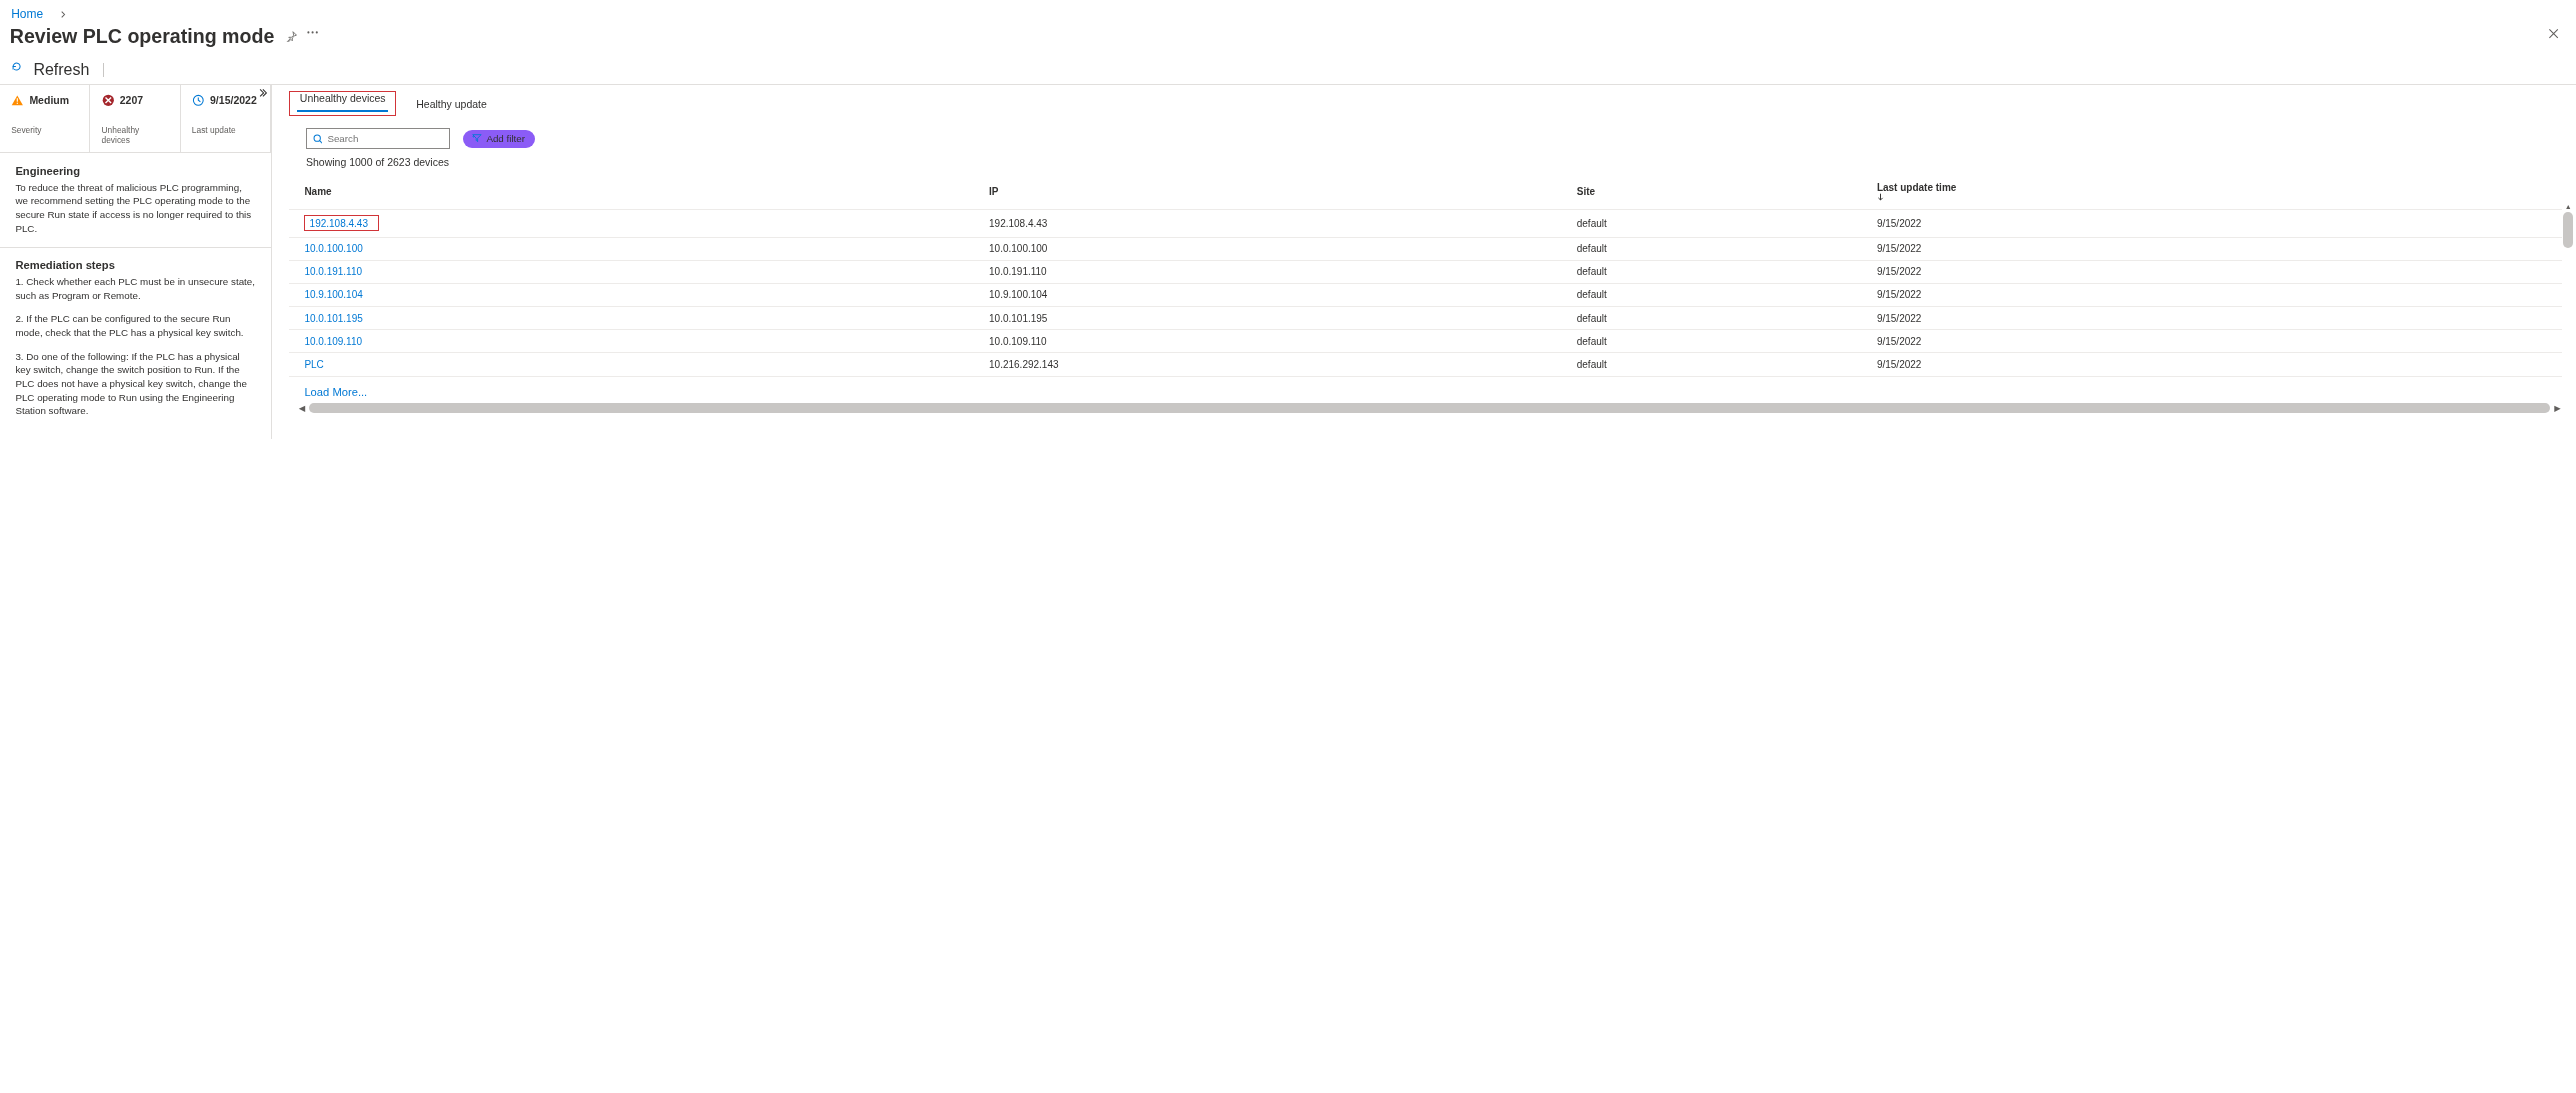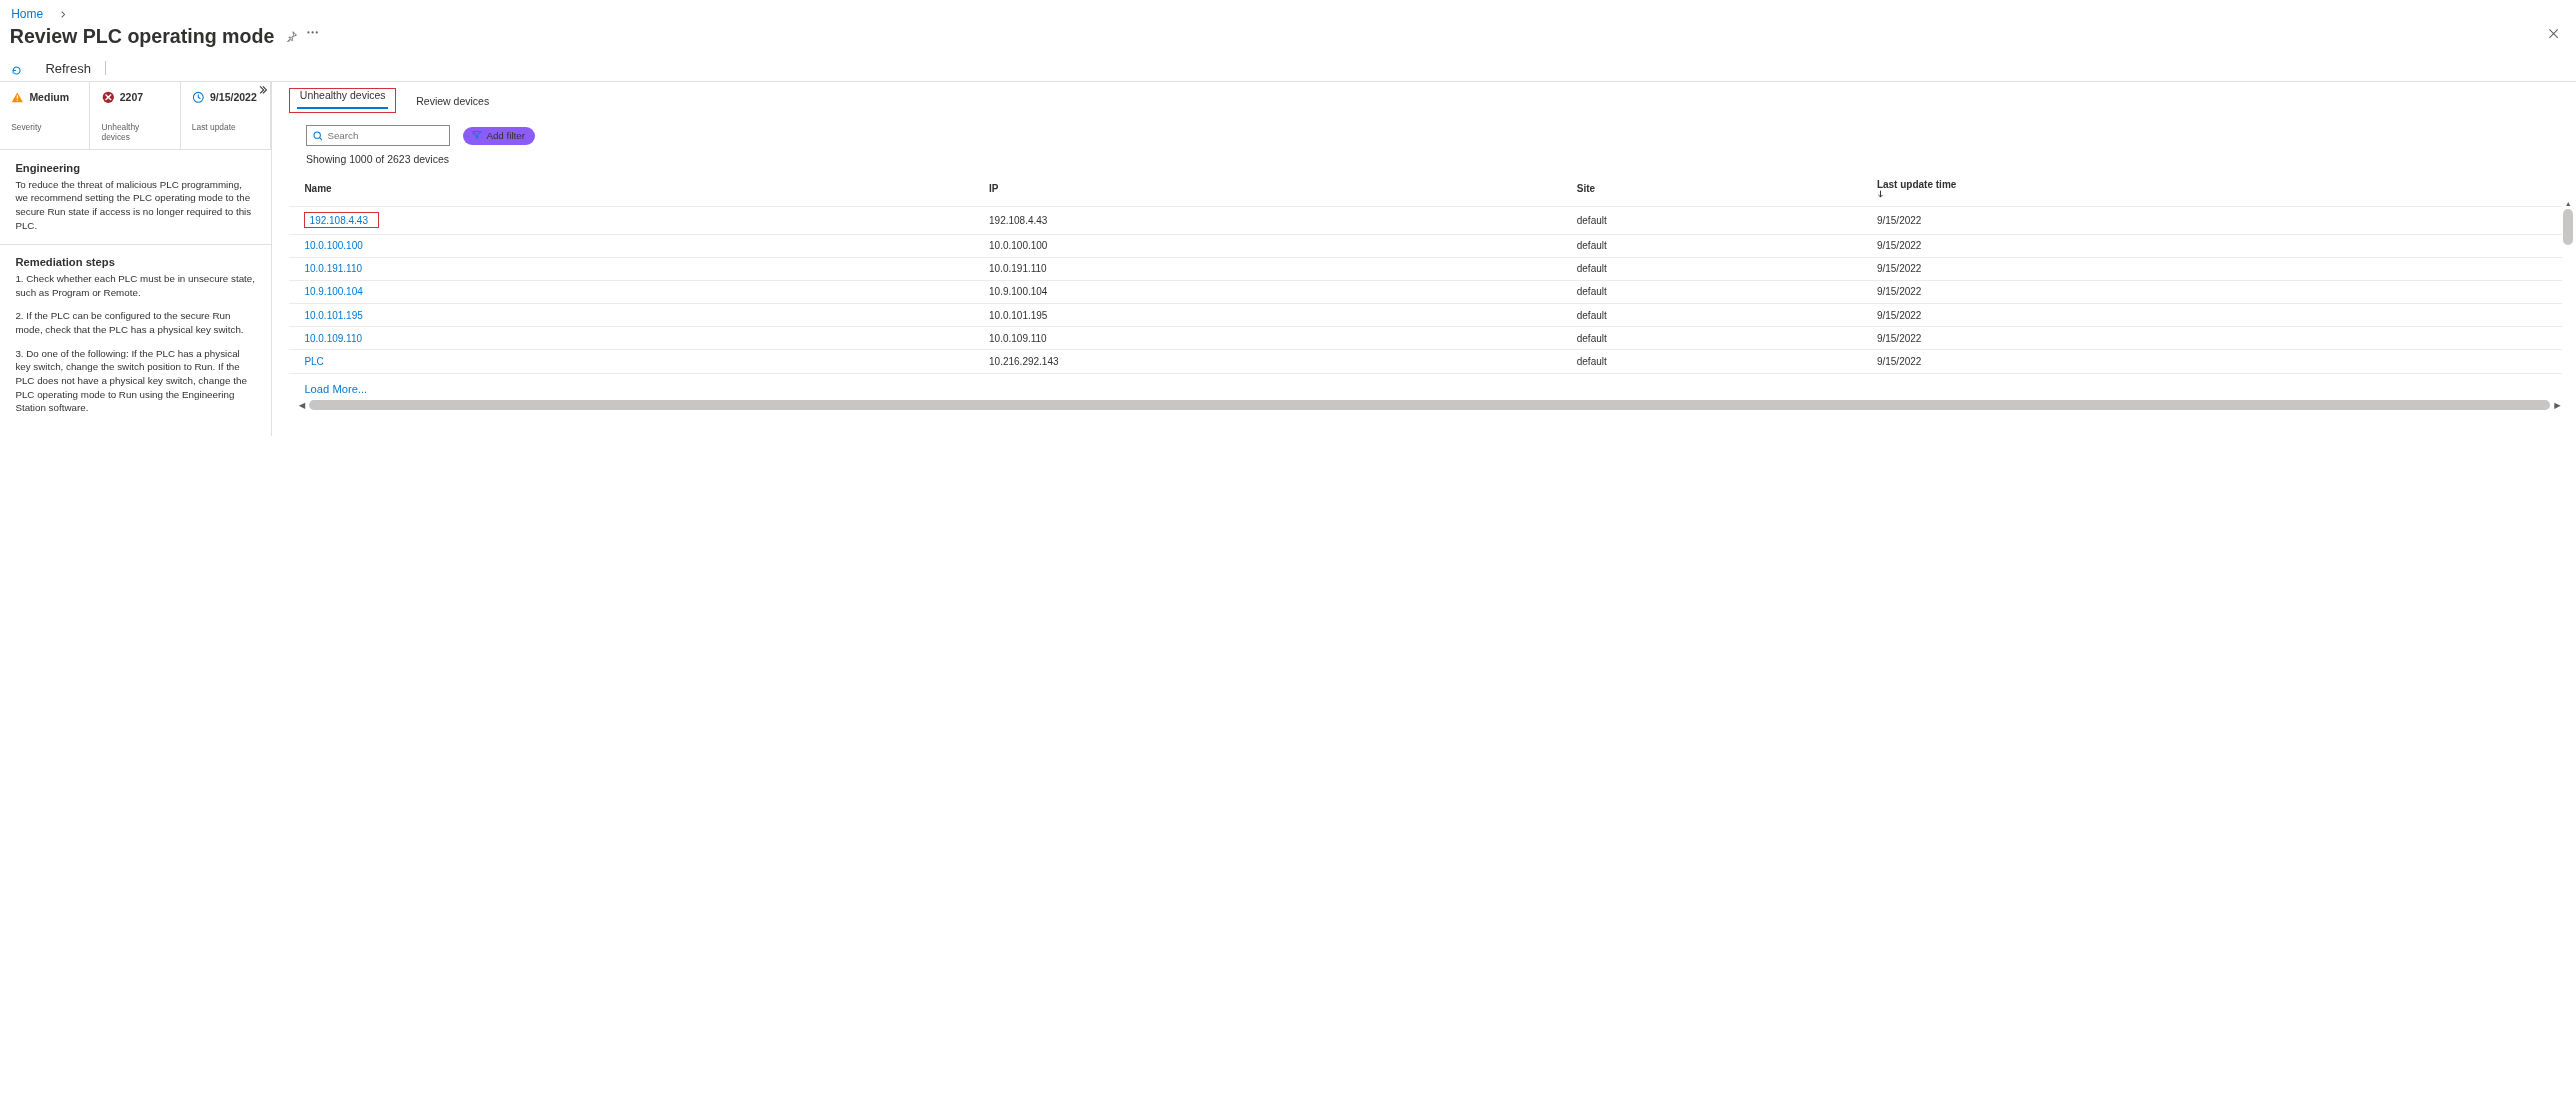--- a/index.html
+++ b/index.html
@@ -6,21 +6,21 @@
   html, body { margin:0; padding:0; font-family: "Segoe UI", Arial, sans-serif; color:#323130; background:#fff; }
   a { color:#0078d4; text-decoration:none; }
   .breadcrumb { padding: 7px 11.2px 2.8px 11.2px; font-size:12px; display:flex; align-items:center; gap:18px;}
   .breadcrumb a { color:#0078d4; }
   .bc-sep { color:#605e5c; }
   .title-row { display:flex; align-items:center; gap:11.2px; padding: 1.4px 11.2px 7px 9.8px; position:relative;}
   .page-title { font-size:19.6px; font-weight:600; }
   .title-actions { display:flex; gap:9.8px; color:#605e5c; }
   .close-x { position:absolute; right:17px; top:4.2px; font-size:12.6px; color:#605e5c; cursor:pointer;}
   .toolbar { border-bottom:0.7px solid #e1dfdd; padding:5.6px 11.2px; display:flex; align-items:center; gap:7px;}
-  .toolbar .refresh { display:flex; align-items:flex-end; gap:23px; color:#323130; font-size:13px; cursor:pointer;}
+  .toolbar .refresh { display:flex; align-items:flex-start; gap:11px; color:#323130; font-size:16px; cursor:pointer;}
   .toolbar .sep { width:0.7px; height:14px; background:#c8c6c4; margin-left:7px;}
   .columns { display:flex; }
   .left { width:272px; border-right:0.7px solid #e1dfdd; }
   .kpi-row { display:flex; border-bottom:0.7px solid #e1dfdd; position:relative;}
   .kpi { padding:8.4px 11.2px 7px 11.2px; border-right:0.7px solid #e1dfdd; flex:1;}
   .kpi:last-child{border-right:none;}
   .kpi .top { display:flex; align-items:flex-start; gap:5.6px; font-size:10.5px; font-weight:600;}
   .kpi .bottom { font-size:8.4px; color:#605e5c; margin-top:19px;}
   .expand-chevron { position:absolute; right:2.8px; top:2.8px; color:#323130; font-size:9.8px;}
   .section { padding:11.2px 15.4px; border-bottom:0.7px solid #e1dfdd;}
@@ -160,21 +160,21 @@
       <p>2. If the PLC can be configured to the secure Run mode, check that the PLC has a physical key switch.</p>
       <p>3. Do one of the following: If the PLC has a physical key switch, change the switch position to Run. If the PLC does not have a physical key switch, change the PLC operating mode to Run using the Engineering Station software.</p>
     </div>
   </div>
 
   <div class="right">
     <div class="tabs">
       <span class="tab-box">
         <span class="tab active">Unhealthy devices</span>
       </span>
-      <span class="tab">Review devices</span>
+      <span class="tab">Healthy update</span>
     </div>
 
     <div class="filter-row">
       <div class="searchbox">
         <span>
           <svg width="9.8" height="9.8" viewBox="0 0 14 14">
               <circle cx="6" cy="6" r="4.5" fill="none" stroke="#0078d4" stroke-width="1.5"></circle>
               <line x1="9.5" y1="9.5" x2="13" y2="13" stroke="#0078d4" stroke-width="1.5"></line>
             </svg>
         </span>

